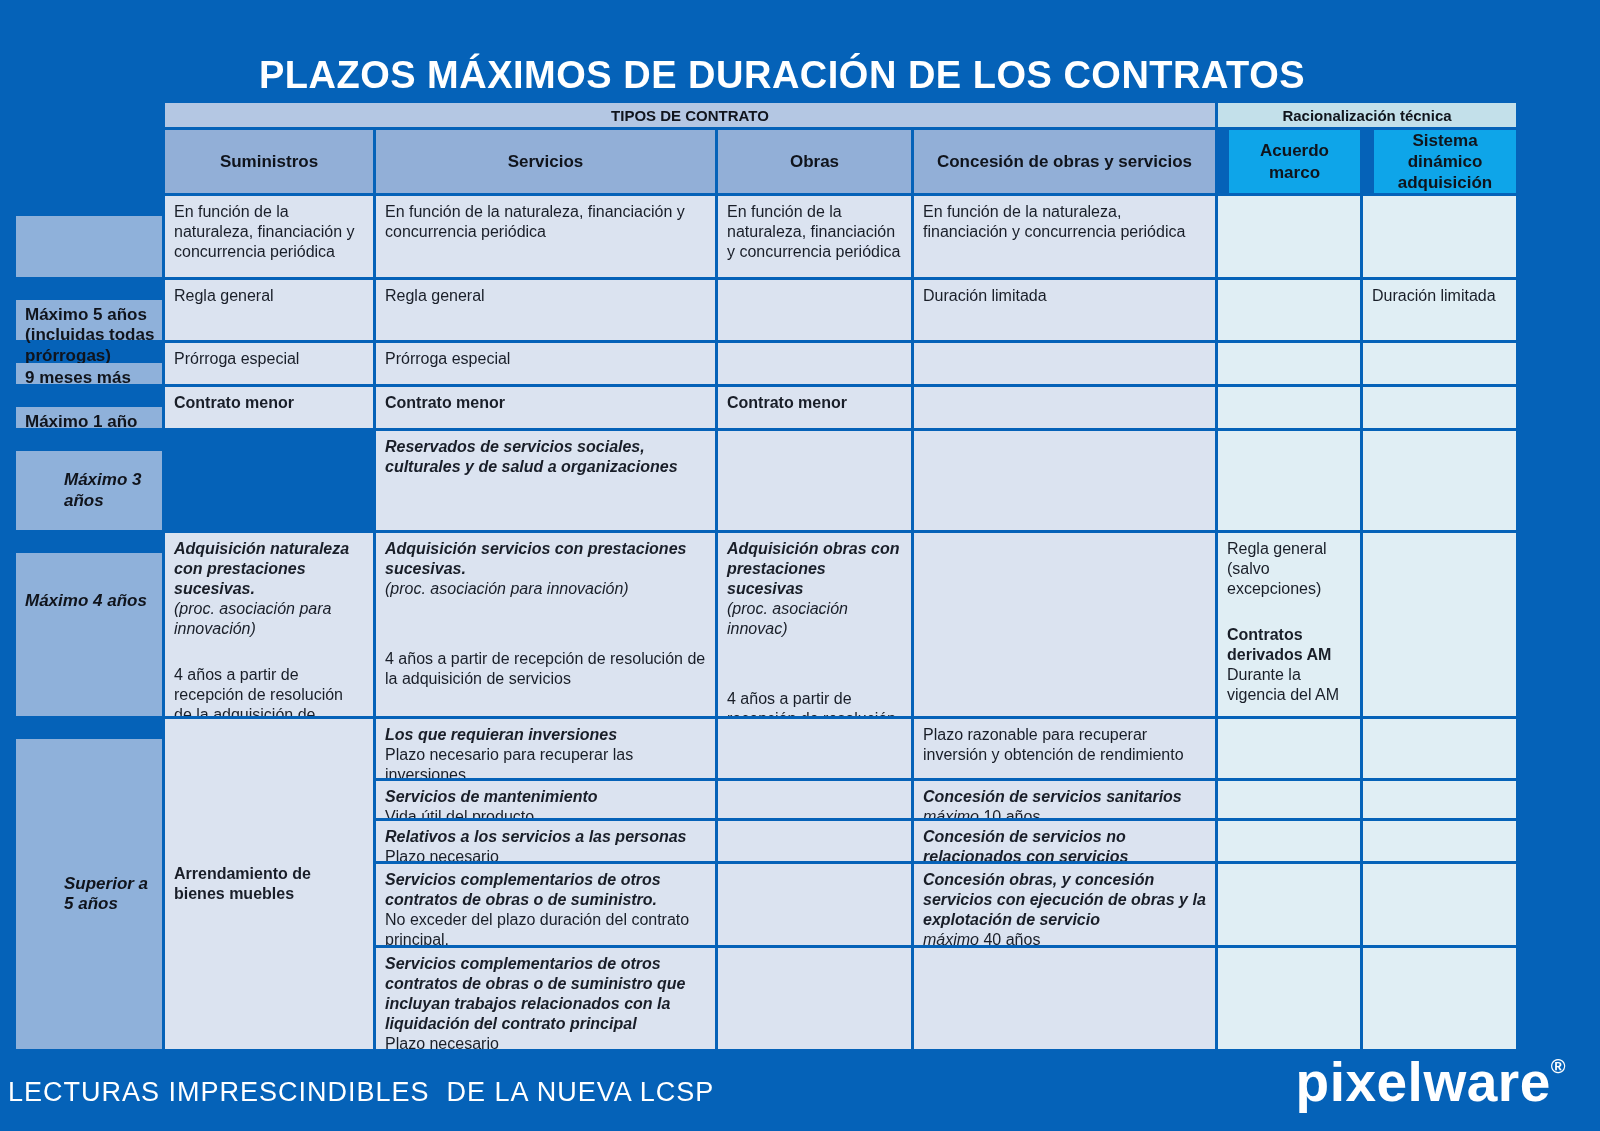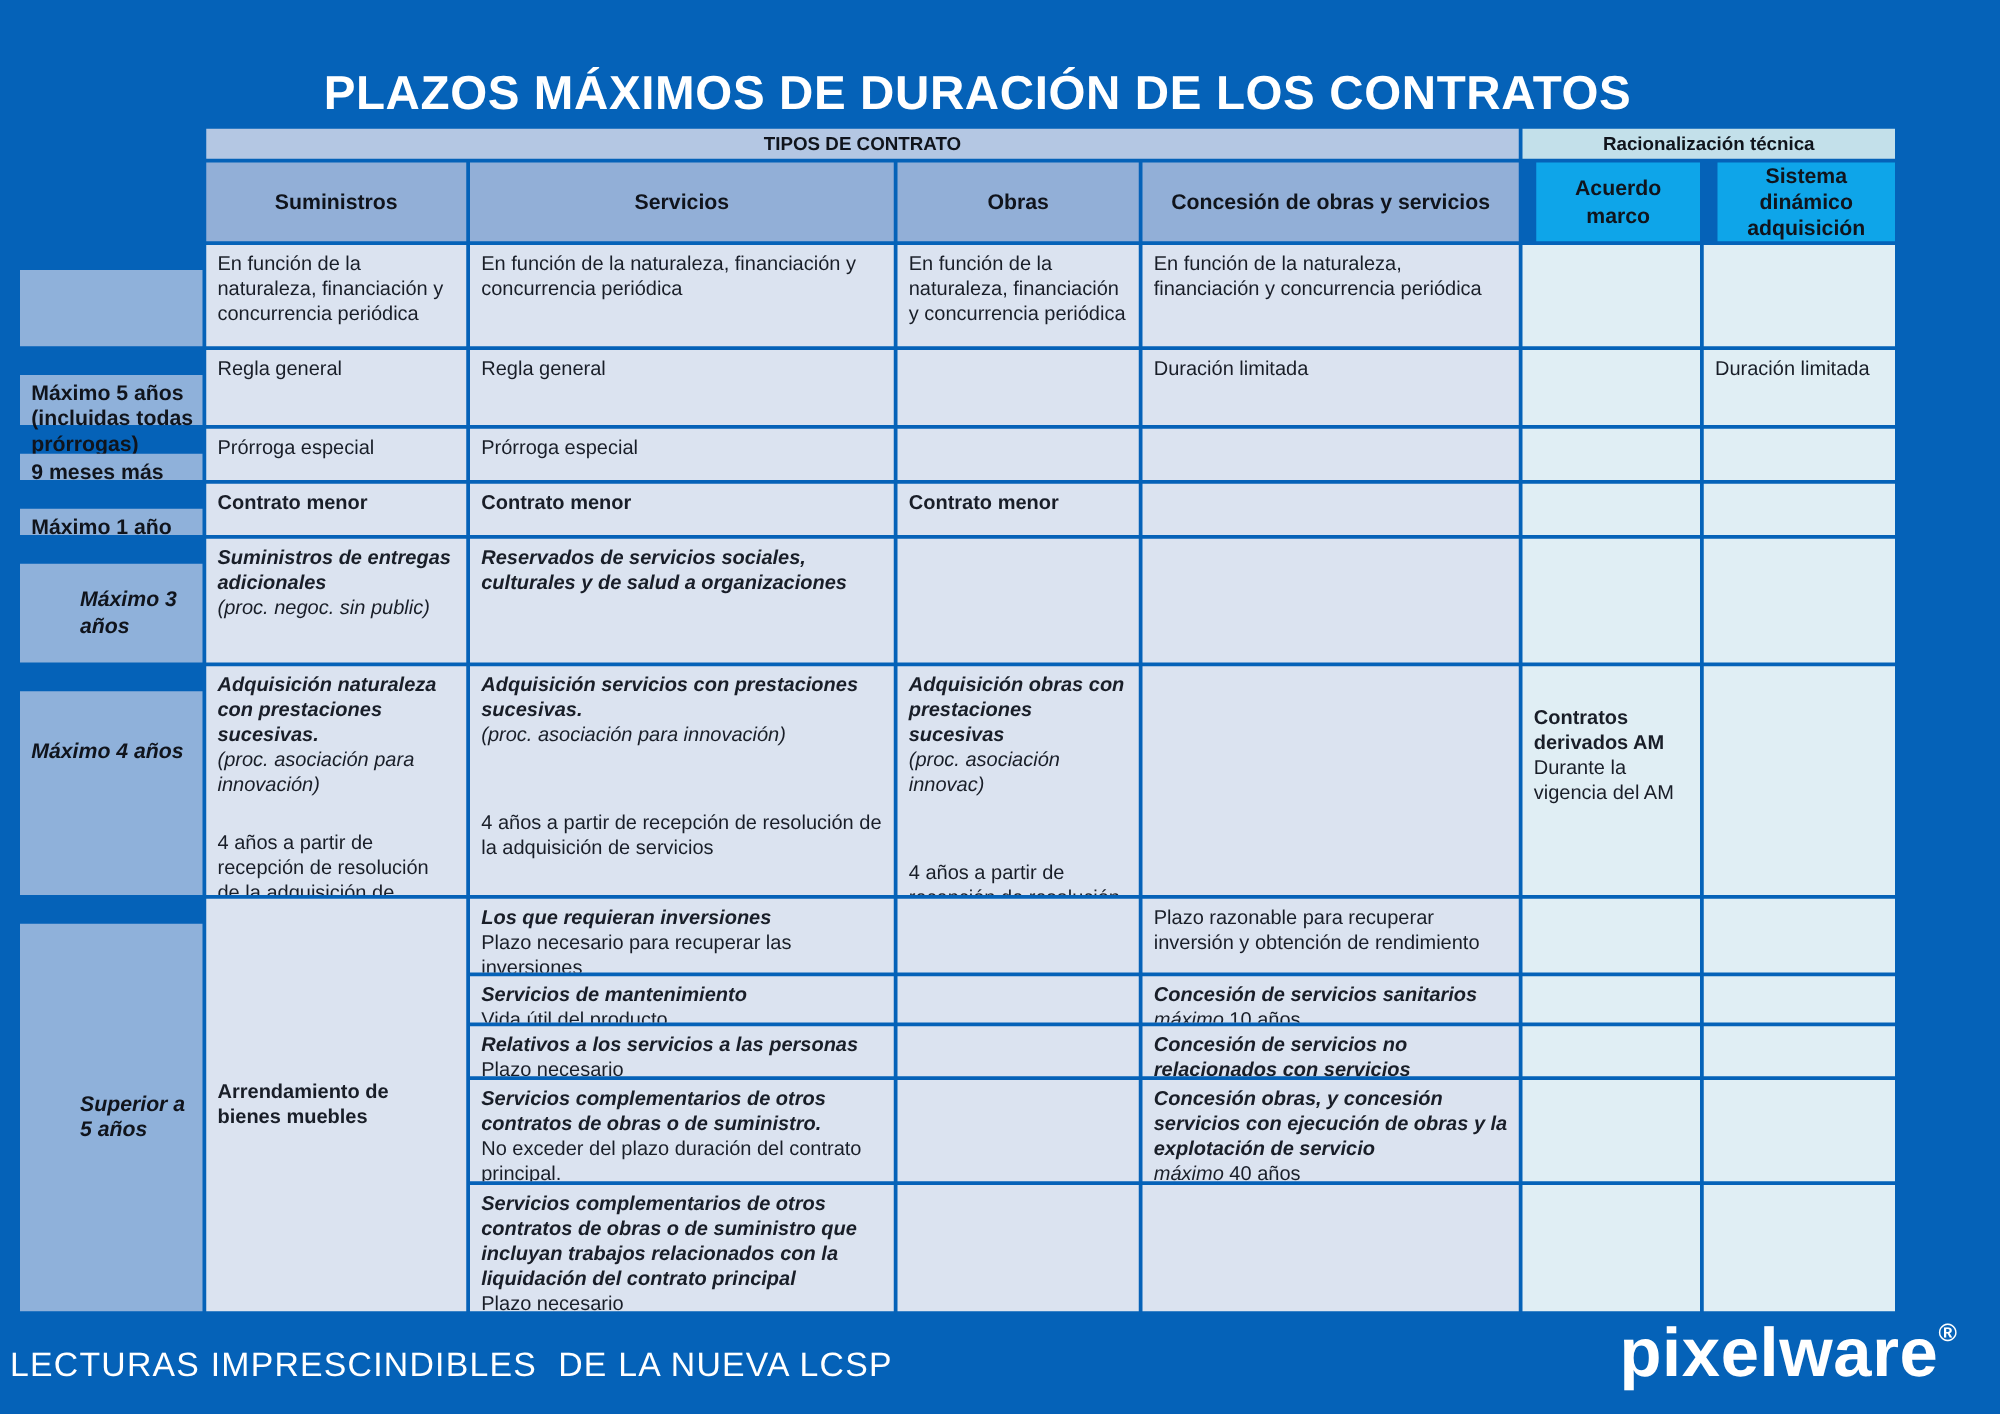--- a/index.html
+++ b/index.html
@@ -105,24 +105,20 @@
 
   <div class="lbl" style="grid-area:6/1">Máximo 1 año</div>
   <div class="cell b" style="grid-area:6/2">Contrato menor</div>
   <div class="cell b" style="grid-area:6/3">Contrato menor</div>
   <div class="cell b" style="grid-area:6/4">Contrato menor</div>
   <div class="cell" style="grid-area:6/5"></div>
   <div class="cell rac" style="grid-area:6/6"></div>
   <div class="cell rac" style="grid-area:6/7"></div>
 
   <div class="lbl i vcenter" style="grid-area:7/1">Máximo 3 años</div>
-  <div class="cell" style="grid-area:7/2">
-    <div class="t">Suministros de entregas adicionales</div>
-    <div class="n">(proc. negoc. sin public)</div>
-  </div>
   <div class="cell" style="grid-area:7/3">
     <div class="t">Reservados de servicios sociales, culturales y de salud a organizaciones</div>
   </div>
   <div class="cell" style="grid-area:7/4"></div>
   <div class="cell" style="grid-area:7/5"></div>
   <div class="cell rac" style="grid-area:7/6"></div>
   <div class="cell rac" style="grid-area:7/7"></div>
 
   <div class="lbl i padtop" style="grid-area:8/1">Máximo 4 años</div>
   <div class="cell" style="grid-area:8/2">
@@ -135,20 +131,21 @@
     <div class="n">(proc. asociación para innovación)</div>
     <div class="sp2">4 años a partir de recepción de resolución de la adquisición de servicios</div>
   </div>
   <div class="cell" style="grid-area:8/4">
     <div class="t">Adquisición obras con prestaciones sucesivas</div>
     <div class="n">(proc. asociación innovac)</div>
     <div class="sp2">4 años a partir de recepción de resolución de la adquisición obras</div>
   </div>
   <div class="cell" style="grid-area:8/5"></div>
   <div class="cell rac" style="grid-area:8/6">
+    <div>Regla general (salvo excepciones)</div>
     <div class="b sp1">Contratos derivados AM</div>
     <div>Durante la vigencia del AM</div>
   </div>
   <div class="cell rac" style="grid-area:8/7"></div>
 
   <div class="lbl i vcenter" style="grid-area:9/1/14/2">Superior a 5 años</div>
   <div class="cell vcenter" style="grid-area:9/2/14/3">
     <span class="b">Arrendamiento de bienes muebles</span>
   </div>
 

